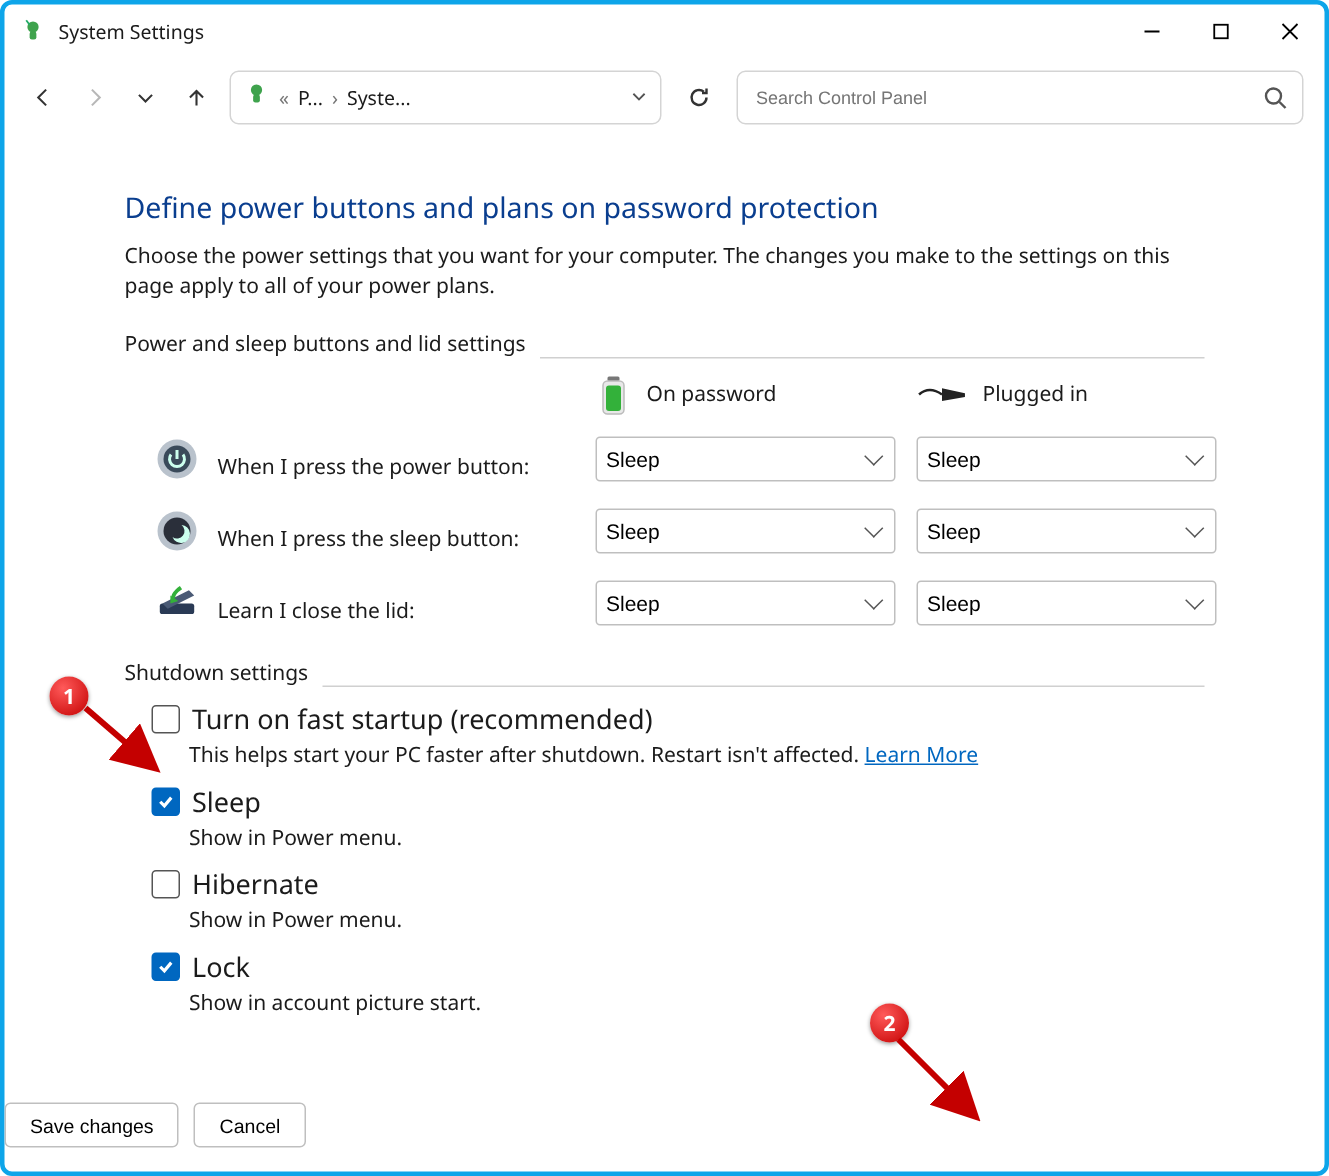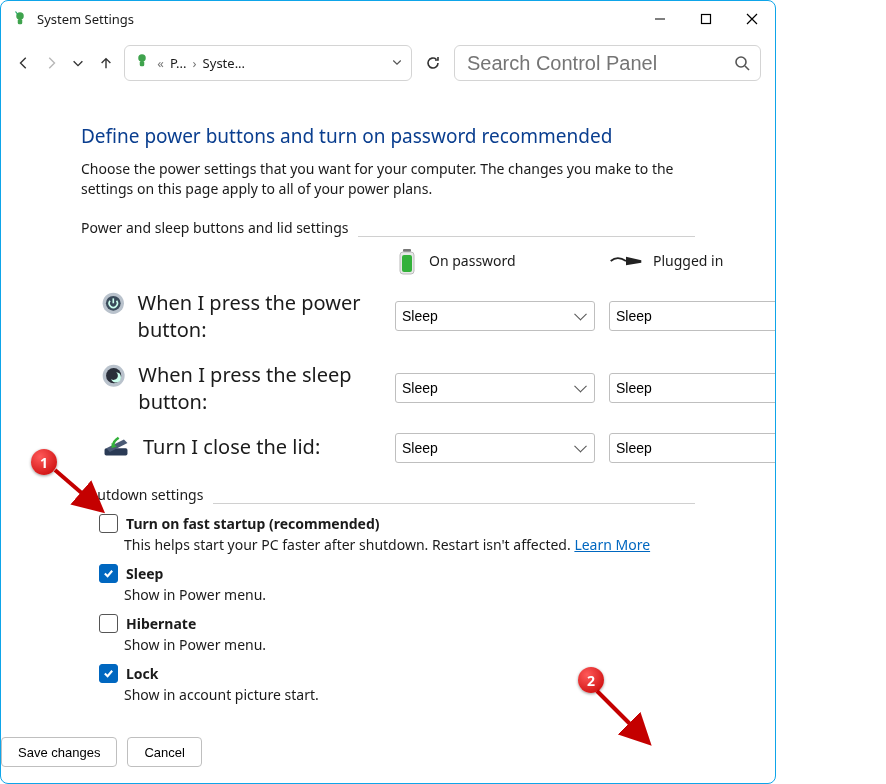--- a/index.html
+++ b/index.html
@@ -1,61 +1,61 @@
 <!DOCTYPE html>
 <html><head>
 <meta charset="utf-8">
 <style>
   html,body{margin:0;padding:0;font-family:"Segoe UI",system-ui,sans-serif;font-size:13px;color:#1b1b1b;background:#fff}
-  .window{width:776px;height:784px;box-sizing:border-box;border:1px solid #0ea5e9;border-radius:8px;overflow:hidden;display:flex;flex-direction:column;position:relative;background:#fff}
+  .window{width:886px;height:784px;box-sizing:border-box;border:3px solid #0ea5e9;border-radius:8px;overflow:hidden;display:flex;flex-direction:column;position:relative;background:#fff}
   
   .titlebar{display:flex;align-items:center;height:36px;padding:0 0 0 10px}
   .titlebar .appicon{width:18px;height:18px;margin-right:8px}
   .titlebar .title{font-size:13px}
   .titlebar .spacer{flex:1}
   .win-btn{width:46px;height:36px;display:flex;align-items:center;justify-content:center}
   .win-btn svg{width:12px;height:12px;stroke:#000;stroke-width:1.2;fill:none}
   
   .toolbar{display:flex;align-items:center;gap:10px;padding:8px 14px 14px 14px}
   .nav-btn{width:24px;height:24px;display:flex;align-items:center;justify-content:center;border-radius:4px}
   .nav-btn svg{width:14px;height:14px;stroke:#333;stroke-width:1.6;fill:none}
   .breadcrumb{display:flex;align-items:center;gap:6px;border:1px solid #d4d4d4;border-radius:6px;height:34px;padding:0 8px 0 8px;flex:0 0 270px}
   .breadcrumb .sep{color:#777}
   .breadcrumb .chev-down{margin-left:auto}
   .refresh{width:30px;height:30px;display:flex;align-items:center;justify-content:center}
   .search{flex:1;display:flex;align-items:center;border:1px solid #d4d4d4;border-radius:6px;height:34px;padding:0 10px}
-  .search input{border:none;outline:none;flex:1;font-size:20px;color:#a21caf;background:transparent}
+  .search input{border:none;outline:none;flex:1;font-size:12px;color:#a21caf;background:transparent}
   .search .mag{stroke:#555}
   
   .content{padding:6px 80px 0 80px;overflow:auto;flex:1}
   h1{font-size:19px;font-weight:400;color:#0a3e8f;margin:22px 0 10px 0}
   .intro{font-size:14px;line-height:1.45;max-width:720px;margin-bottom:18px}
   .section-head{display:flex;align-items:flex-end;margin:12px 0 10px 0}
   .section-head .lbl{font-size:14px;margin-right:10px;white-space:nowrap}
   .section-head .rule{flex:1;height:1px;background:#d0d0d0}
   
   .cols{display:grid;grid-template-columns:280px 200px 200px;column-gap:14px;align-items:center;margin-left:20px}
   .cols.header{margin-bottom:14px}
   .colhdr{display:flex;align-items:center;gap:10px;font-size:14px}
   .battery-icon{width:24px;height:28px}
   .plug-icon{width:34px;height:16px}
   .row{margin-bottom:18px}
-  .rowlabel{display:flex;align-items:flex-start;gap:12px;font-size:20px}
+  .rowlabel{display:flex;align-items:flex-end;gap:12px;font-size:14px}
   .rowlabel .icon{width:30px;height:30px;display:flex;align-items:center;justify-content:center}
   select{width:100%;height:30px;border:1px solid #bfbfbf;border-radius:3px;font-size:14px;padding:0 6px;background:#fff;appearance:none}
   .sel-wrap{position:relative}
   .sel-wrap:after{content:"";position:absolute;right:10px;top:50%;width:8px;height:8px;border-right:1.5px solid #555;border-bottom:1.5px solid #555;transform:translateY(-70%) rotate(45deg);pointer-events:none}
   
   .shutdown-list{margin-left:18px}
   .chk-item{margin:10px 0 2px 0}
   .chk-line{display:flex;align-items:center;gap:8px}
   .chk{width:17px;height:17px;border:1.5px solid #555;border-radius:3px;display:inline-flex;align-items:center;justify-content:center;background:#fff}
   .chk.checked{background:#0067c0;border-color:#0067c0}
   .chk.checked svg{stroke:#fff;stroke-width:2.3;fill:none;width:11px;height:11px}
-  .chk-label{font-size:14px;font-weight:700}
+  .chk-label{font-size:18px;font-weight:400}
   .chk-desc{font-size:14px;margin-left:25px;margin-top:2px}
   a.learn{color:#0067c0;text-decoration:underline}
   
   .footer{display:flex;justify-content:flex-start;gap:10px;padding:0 18px 16px 0;margin-top:auto}
   .btn{height:30px;padding:0 16px;border:1px solid #bfbfbf;border-radius:4px;background:#fff;font-size:13px;display:flex;align-items:center}
   
   .callout{position:absolute;width:26px;height:26px;border-radius:50%;background:radial-gradient(circle at 35% 30%,#ff5a5a,#c40000);color:#fff;font-weight:700;font-size:14px;display:flex;align-items:center;justify-content:center;box-shadow:0 1px 3px rgba(0,0,0,.4)}
   .arrow{position:absolute;pointer-events:none}
 </style>
 </head>
@@ -136,21 +136,21 @@
     <div class="search">
       <input placeholder="Search Control Panel" style="">
       <svg class="mag" width="16" height="16" viewBox="0 0 16 16" fill="none" stroke-width="1.6">
           <circle cx="7" cy="7" r="5"></circle>
           <path d="M11 11 L15 15"></path>
         </svg>
     </div>
   </div>
 
   <div class="content">
-    <h1>Define power buttons and turn on password recommended</h1>
+    <h1>Define power buttons and plans on password protection</h1>
     <div class="intro">Choose the power settings that you want for your computer. The changes you make to the settings on this page apply to all of your power plans.</div>
 
     <div class="section-head">
       <span class="lbl">Power and sleep buttons and lid settings</span>
       <span class="rule"></span>
     </div>
 
     <div class="cols header">
       <div></div>
       <div class="colhdr">
@@ -204,21 +204,21 @@
     <div class="cols row">
       <div class="rowlabel">
         <span class="icon">
           <svg viewBox="0 0 34 26">
               <rect x="4" y="14" width="26" height="8" rx="2" fill="#2a3a55"></rect>
               <path d="M6 14 L26 4 L30 8 L10 18 Z" fill="#4a5a75"></path>
               <path d="M20 2 C20 2 14 6 14 10" stroke="#33b13a" stroke-width="3" fill="none"></path>
               <polygon points="12,8 18,12 12,14" fill="#33b13a"></polygon>
             </svg>
         </span>
-        <span>Turn I close the lid:</span>
+        <span>Learn I close the lid:</span>
       </div>
       <div class="sel-wrap"><select><option>Sleep</option></select></div>
       <div class="sel-wrap"><select><option>Sleep</option></select></div>
     </div>
 
     <div class="section-head" style="margin-top:22px">
       <span class="lbl">Shutdown settings</span>
       <span class="rule"></span>
     </div>
 

